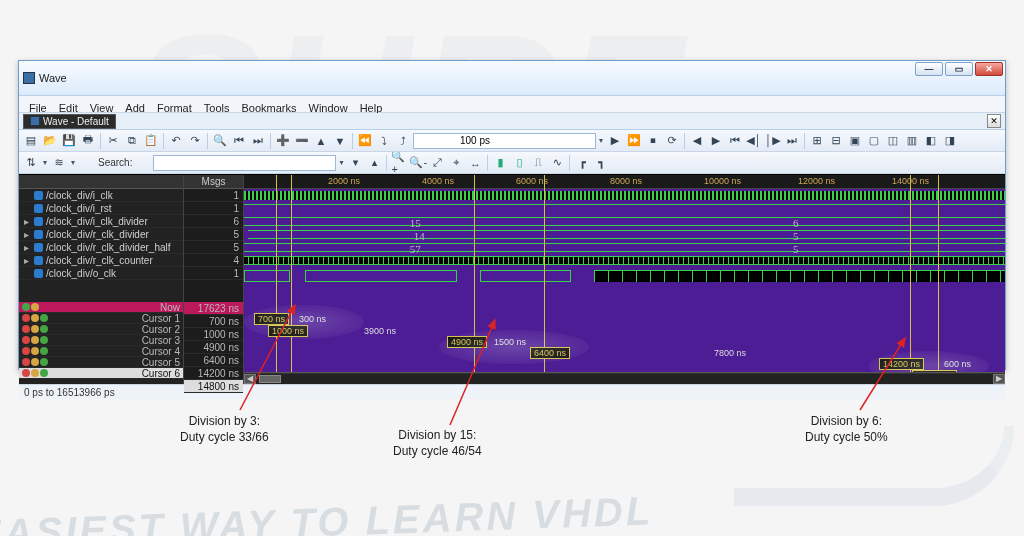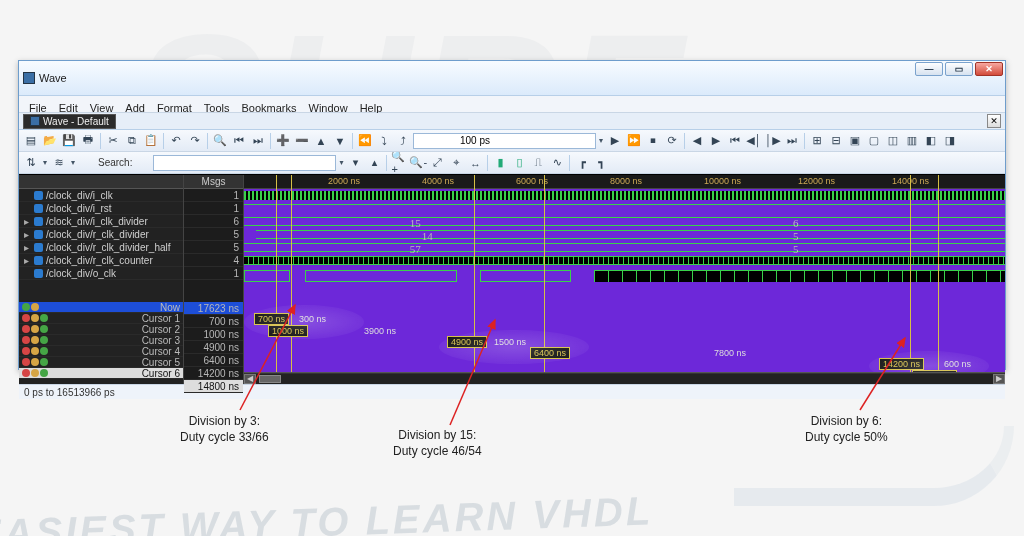--- a/index.html
+++ b/index.html
@@ -126,24 +126,24 @@
   .sig-row .sicon{width:9px;height:9px; background:#2b7bcf; border-radius:2px;}
   .msg-row{ height:13px; display:flex; align-items:center; justify-content:flex-end;
     padding:0 4px; color:#b7b7b7; font-size:10px; width:100%; border-bottom:1px solid #2a2a2a;}
   .sig-gap { flex:1; }
   .cursor-block { height:82px; }
   .cursor-row{ height:11px; display:flex; align-items:center; padding:0 3px;
     color:#bbb; font-size:10px; border-bottom:1px solid #2a2a2a; gap:3px;}
   .cursor-row .cicons{ display:flex; gap:1px;}
   .cicons span{ width:8px; height:8px; border-radius:50%;}
   .ci-r{background:#d64545;} .ci-y{background:#d6a545;} .ci-g{background:#45a545;}
-  .now-row{ background:#1d4ed8;gap:40px;}
+  .now-row{ background:#be185d;gap:40px;}
   .cursor-sel{ background:#ddd; color:#111;}
   .wave-canvas {
-    flex: 1; position:relative; background:#6d28d9; overflow:hidden;
+    flex: 1; position:relative; background:#4c1d95; overflow:hidden;
   }
   .time-ruler{
     position:absolute; top:0; left:0; right:0; height:14px;
     background:#1a1a1a; border-bottom:1px solid #444;
   }
   .tick-label{ position:absolute; top:1px; color:#cca955; font-size:9px;}
   .wf-track{ position:absolute; left:0; right:0; height:13px; overflow:hidden;}
   .wf-pulse{
     position:absolute; top:2px; height:9px;
     border:1px solid #39d24a;
@@ -445,21 +445,21 @@
 
       <div class="wf-track" style="top:40px;">
         <div class="wf-bus" style="left:0;width:45%;">
             <span class="bval">15</span>
           </div>
         <div class="wf-bus" style="left:45%;right:0;">
             <span class="bval">6</span>
           </div>
       </div>
       <div class="wf-track" style="top:53px;">
-        <div class="wf-bus" style="left:12px;width:45%;">
+        <div class="wf-bus" style="left:4px;width:45%;">
             <span class="bval">14</span>
           </div>
         <div class="wf-bus" style="left:45%;right:0;">
             <span class="bval">5</span>
           </div>
       </div>
       <div class="wf-track" style="top:66px;">
         <div class="wf-bus" style="left:0;width:45%;">
             <span class="bval">57</span>
           </div>

